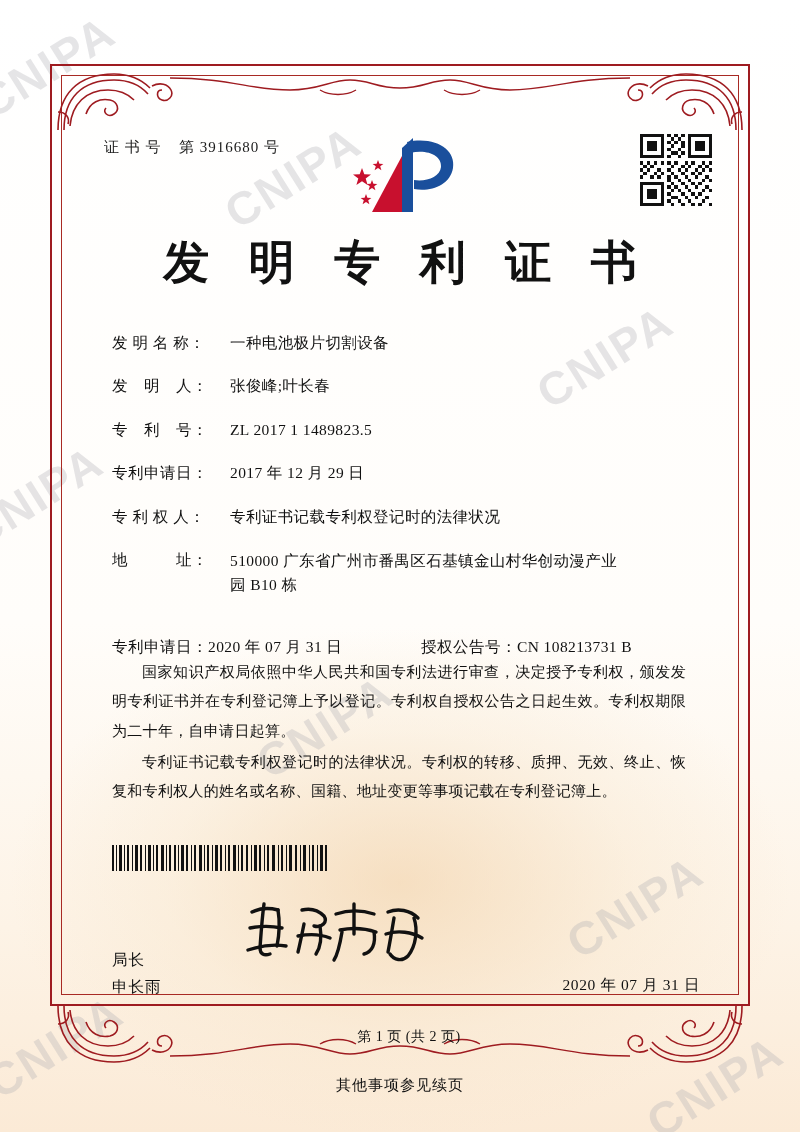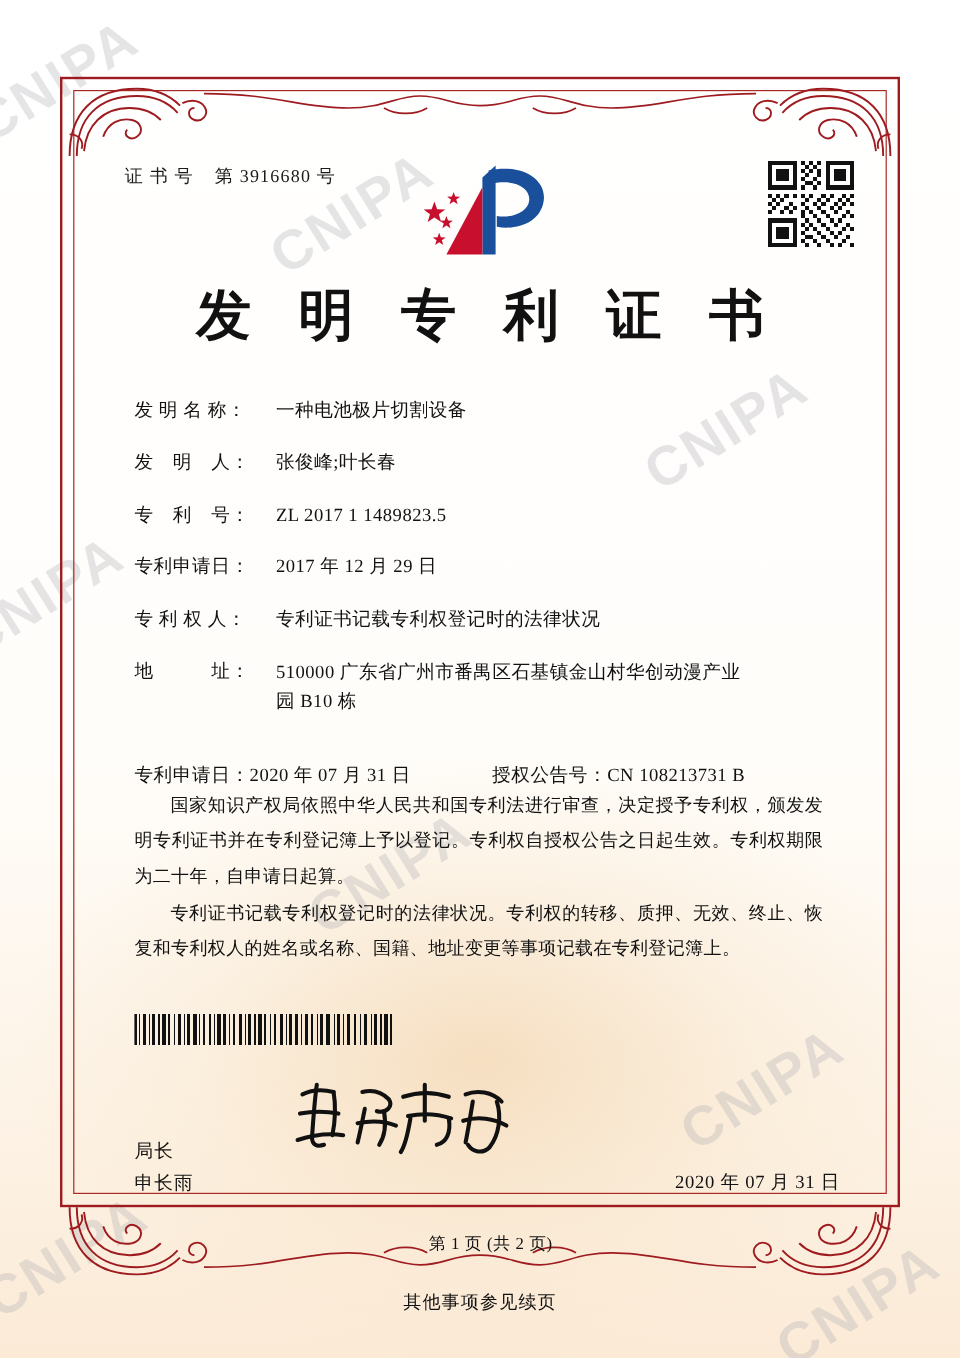--- a/index.html
+++ b/index.html
@@ -121,21 +121,21 @@
     flex: 0 0 auto;
     letter-spacing: 0.5px;
     white-space: pre;
   }
   .val {
     flex: 1 1 auto;
     letter-spacing: 0.4px;
   }
   .row-2col { display: flex; align-items: flex-start; margin-bottom: 18px; }
   .col-a { flex: 0 0 298px; display: flex; }
-  .col-b { flex: 1 1 auto; display: flex; }
+  .col-b { flex: 1 1 auto; display: flex; margin-left: 11px; }
 
   
   .body-text {
     position: absolute;
     left: 112px; top: 658px;
     width: 574px;
     font-size: 15px;
     line-height: 1.95;
     color: #111;
     text-align: justify;

